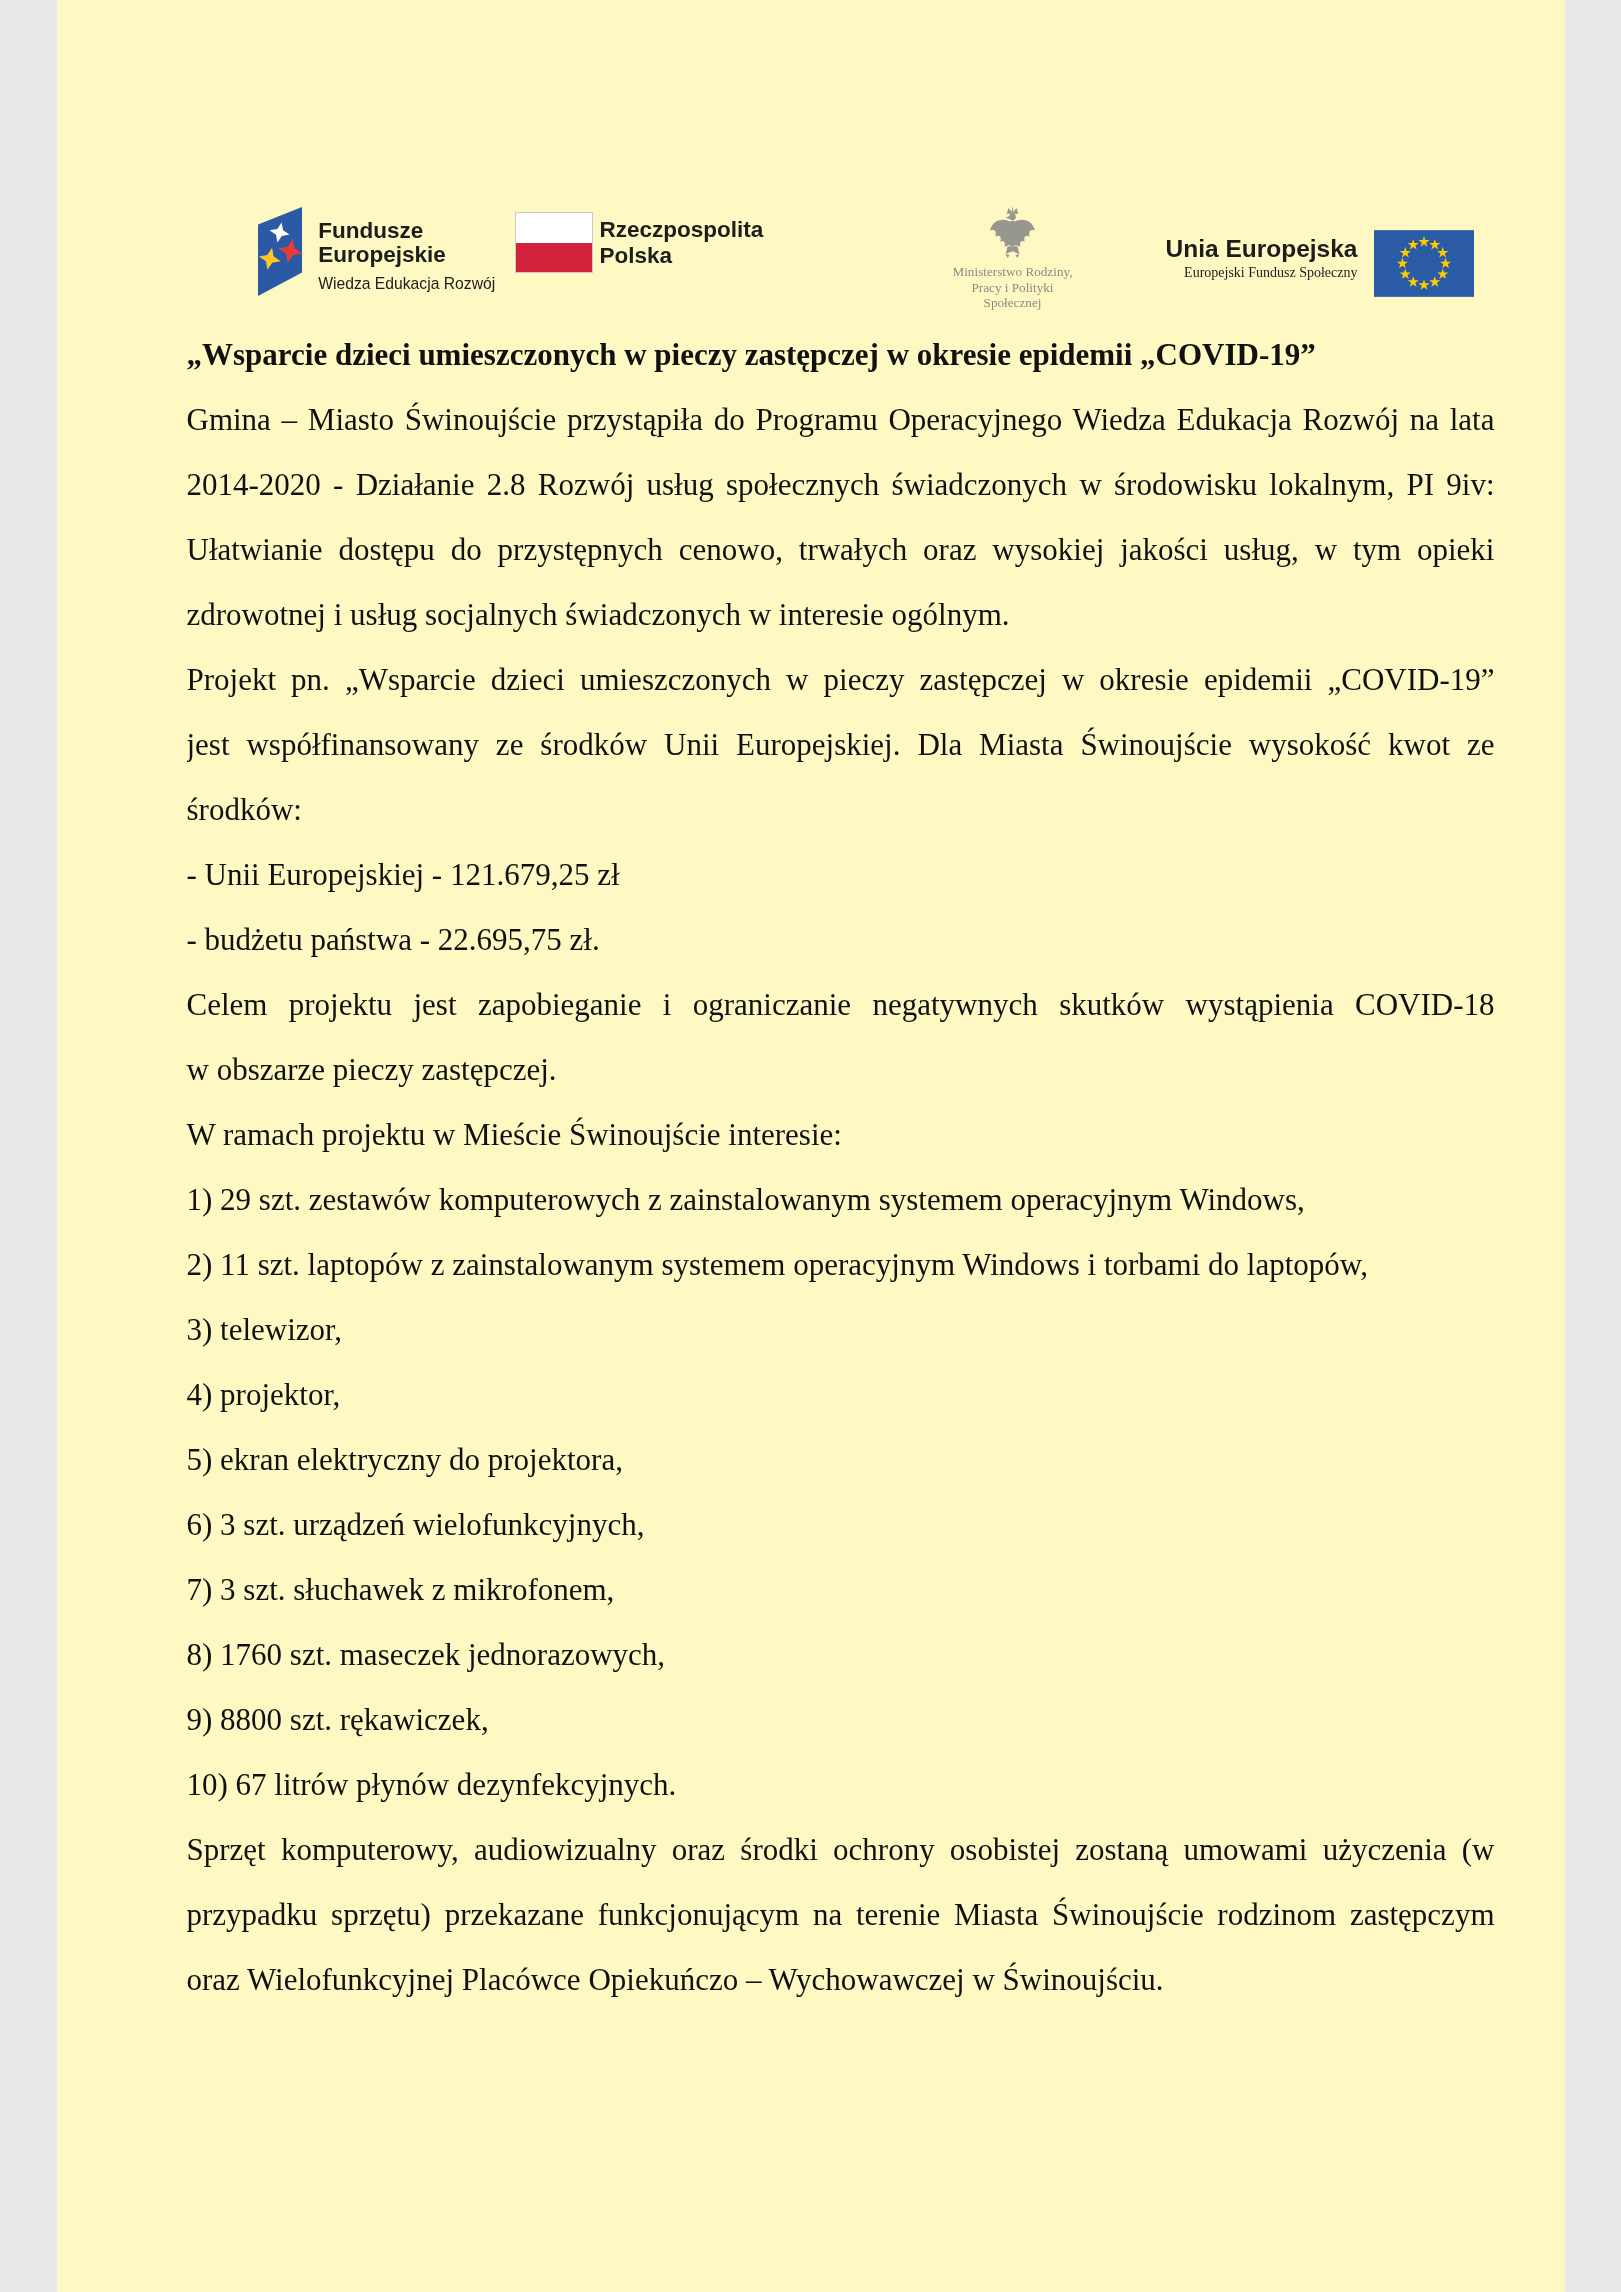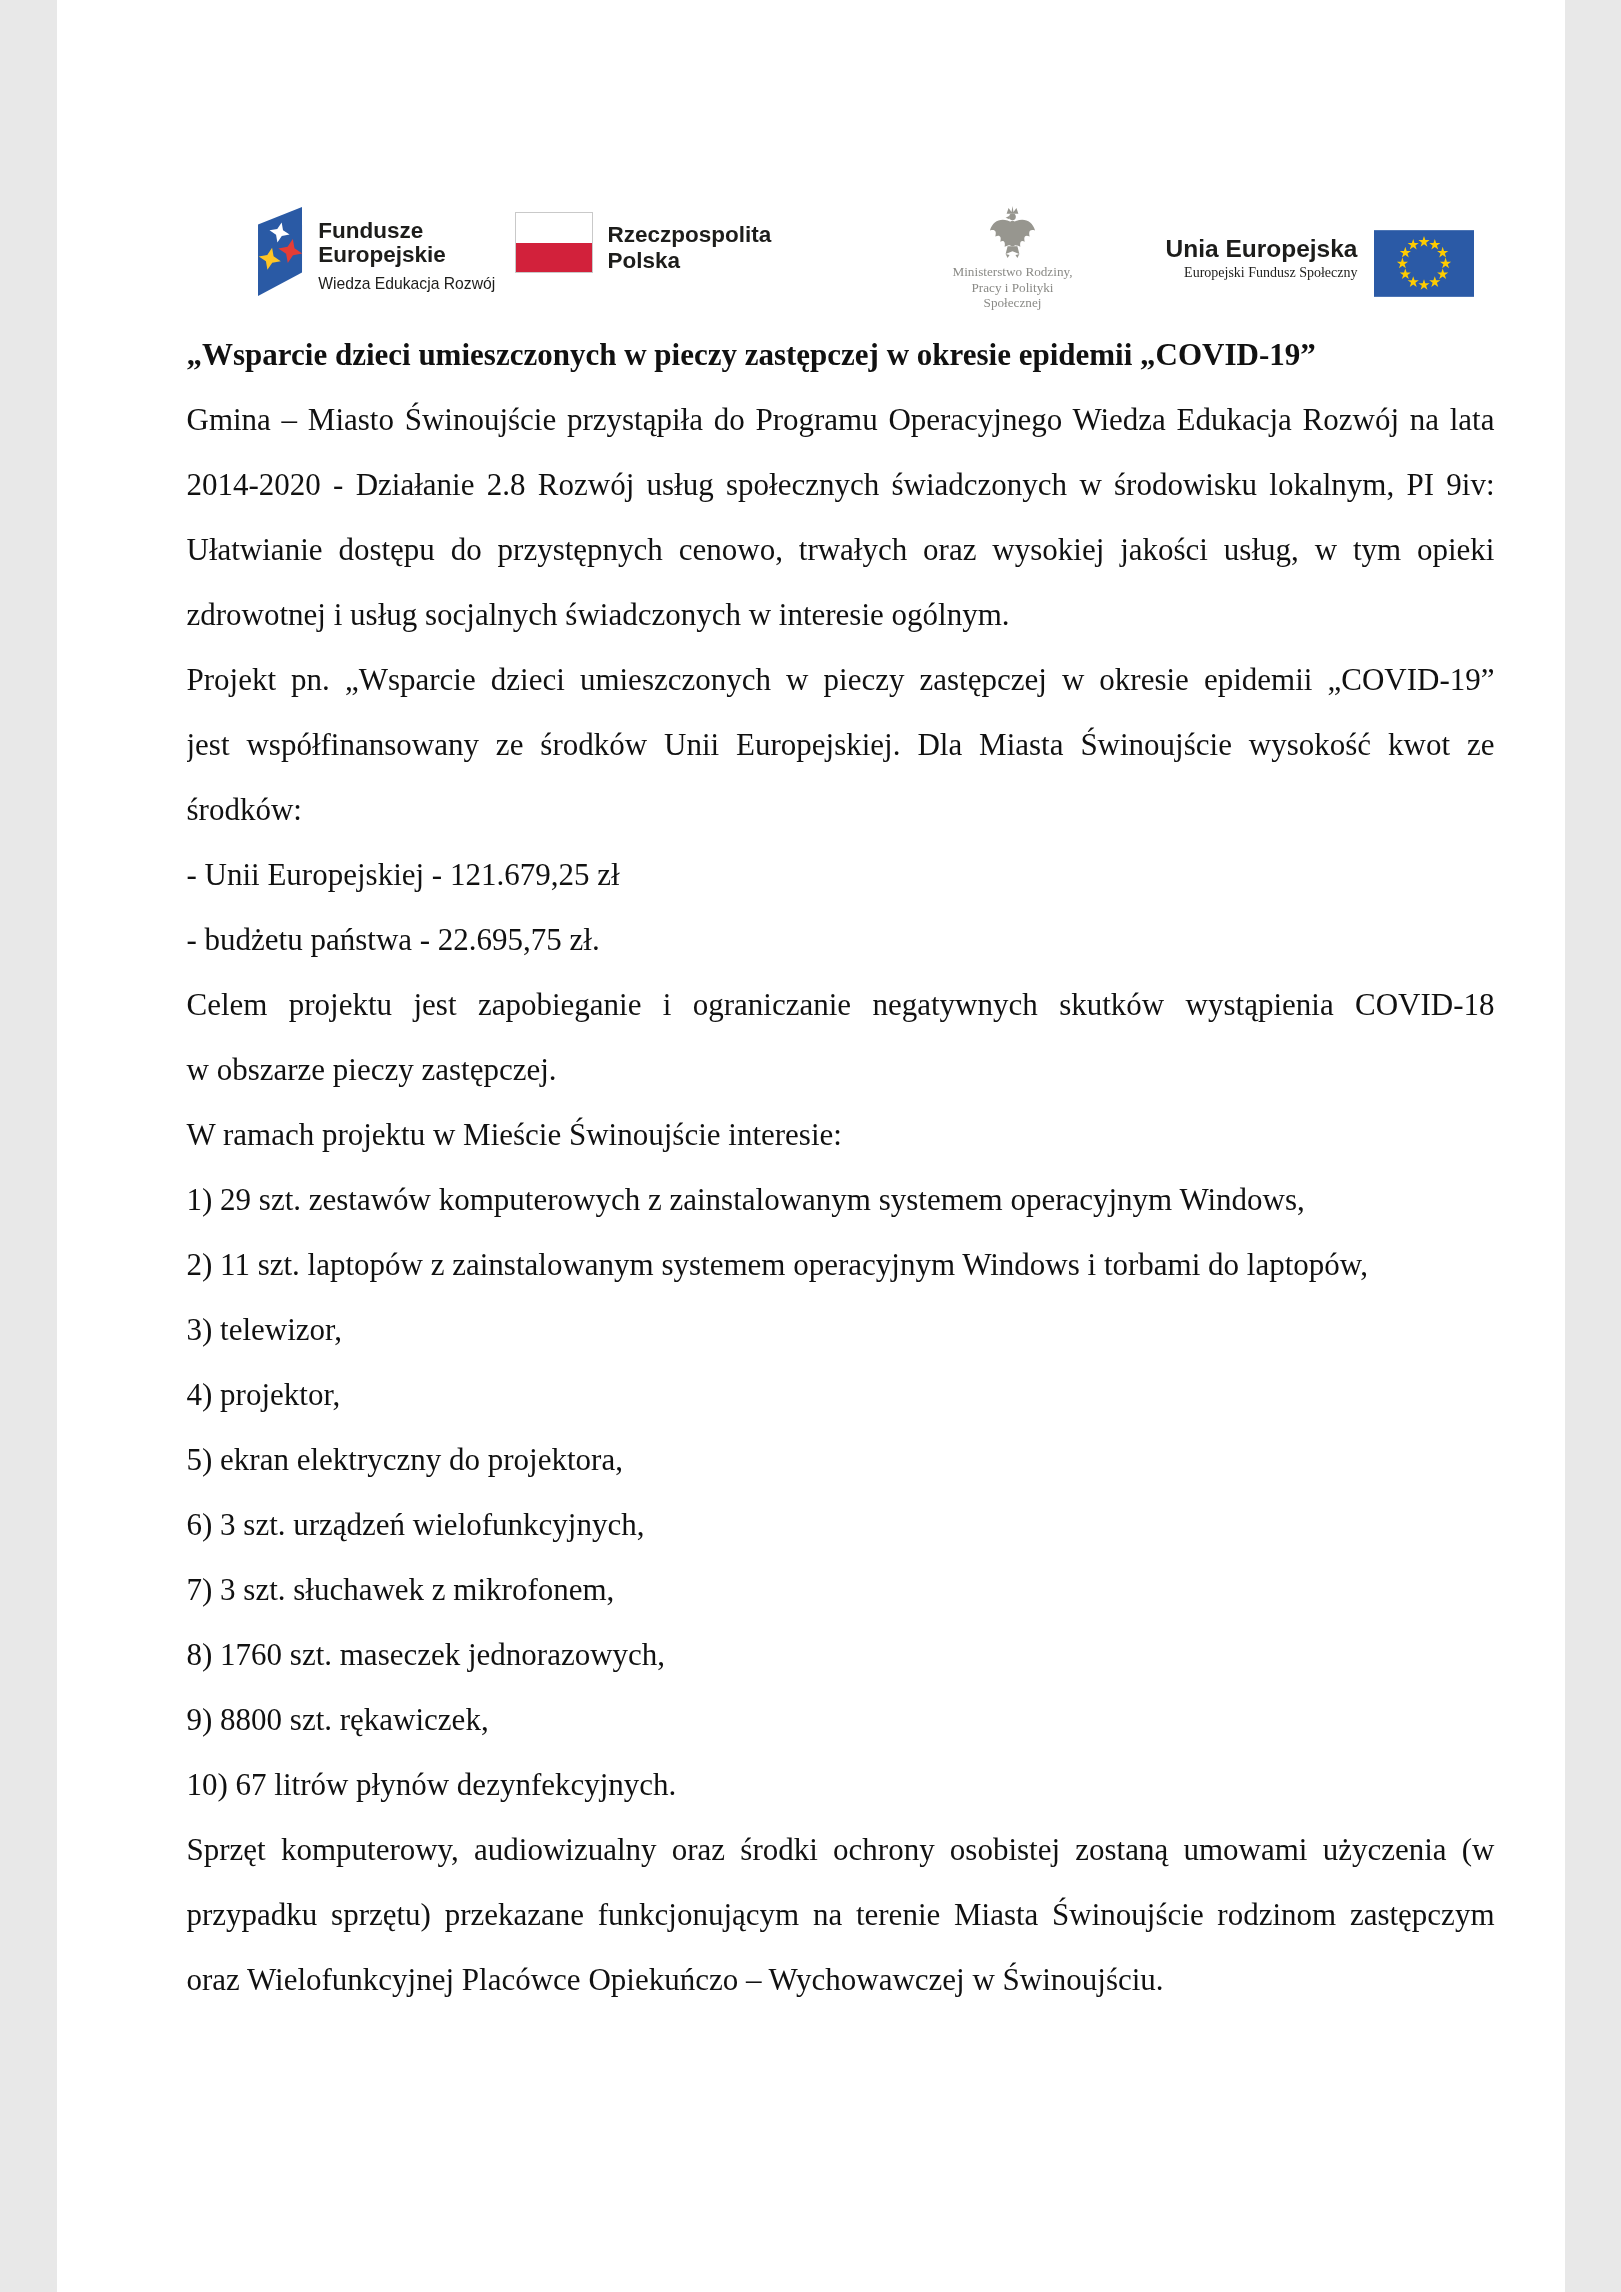--- a/index.html
+++ b/index.html
@@ -1,37 +1,37 @@
 <!DOCTYPE html>
 <html><head>
 <meta charset="utf-8">
 <style>
   html,body{margin:0;padding:0;background:#e8e8e8;}
   .page{
     position:relative;
     width:1508px;height:2293px;
-    background:#ffffff;
+    background:#fef9c3;
     margin:0 auto;
     overflow:hidden;
     font-family:"Liberation Serif", serif;
     color:#111111;
   }
 
   
   .logo-strip{position:absolute;left:0;top:0;width:1621px;height:323px;}
   .logo-group{position:absolute;display:flex;align-items:flex-start;}
 
   
   #logo-fe{left:201px;top:207px;gap:14.7px;}
   #logo-fe .fe-text{padding-top:11.8px;}
   .fe-title{font-family:"Liberation Sans", sans-serif;font-weight:bold;font-size:22.5px;line-height:24.5px;color:#1d1d1b;letter-spacing:0px;}
   .fe-sub{font-family:"Liberation Sans", sans-serif;font-size:15.7px;line-height:17.6px;color:#1d1d1b;margin-top:6.9px;}
 
   
-  #logo-pl{left:458px;top:212px;gap:15px;align-items:flex-end;}
+  #logo-pl{left:458px;top:212px;gap:7px;align-items:center;}
   .pl-flag{width:78px;height:61px;border:1px solid #c9c9c9;box-sizing:border-box;background:#ffffff;position:relative;}
   .pl-flag .red{position:absolute;left:0;bottom:0;width:100%;height:50%;}
   .pl-text{font-family:"Liberation Sans", sans-serif;font-weight:bold;font-size:22.5px;line-height:25.5px;color:#1d1d1b;}
 
   
   #logo-min{left:885px;top:205px;width:142px;display:block;text-align:center;}
   .min-text{font-family:"Liberation Serif", serif;font-size:13.2px;line-height:15.7px;color:#8b8b87;margin-top:3.9px;text-align:center;}
 
   
   #logo-eu{left:1054px;top:230px;gap:16.7px;}

